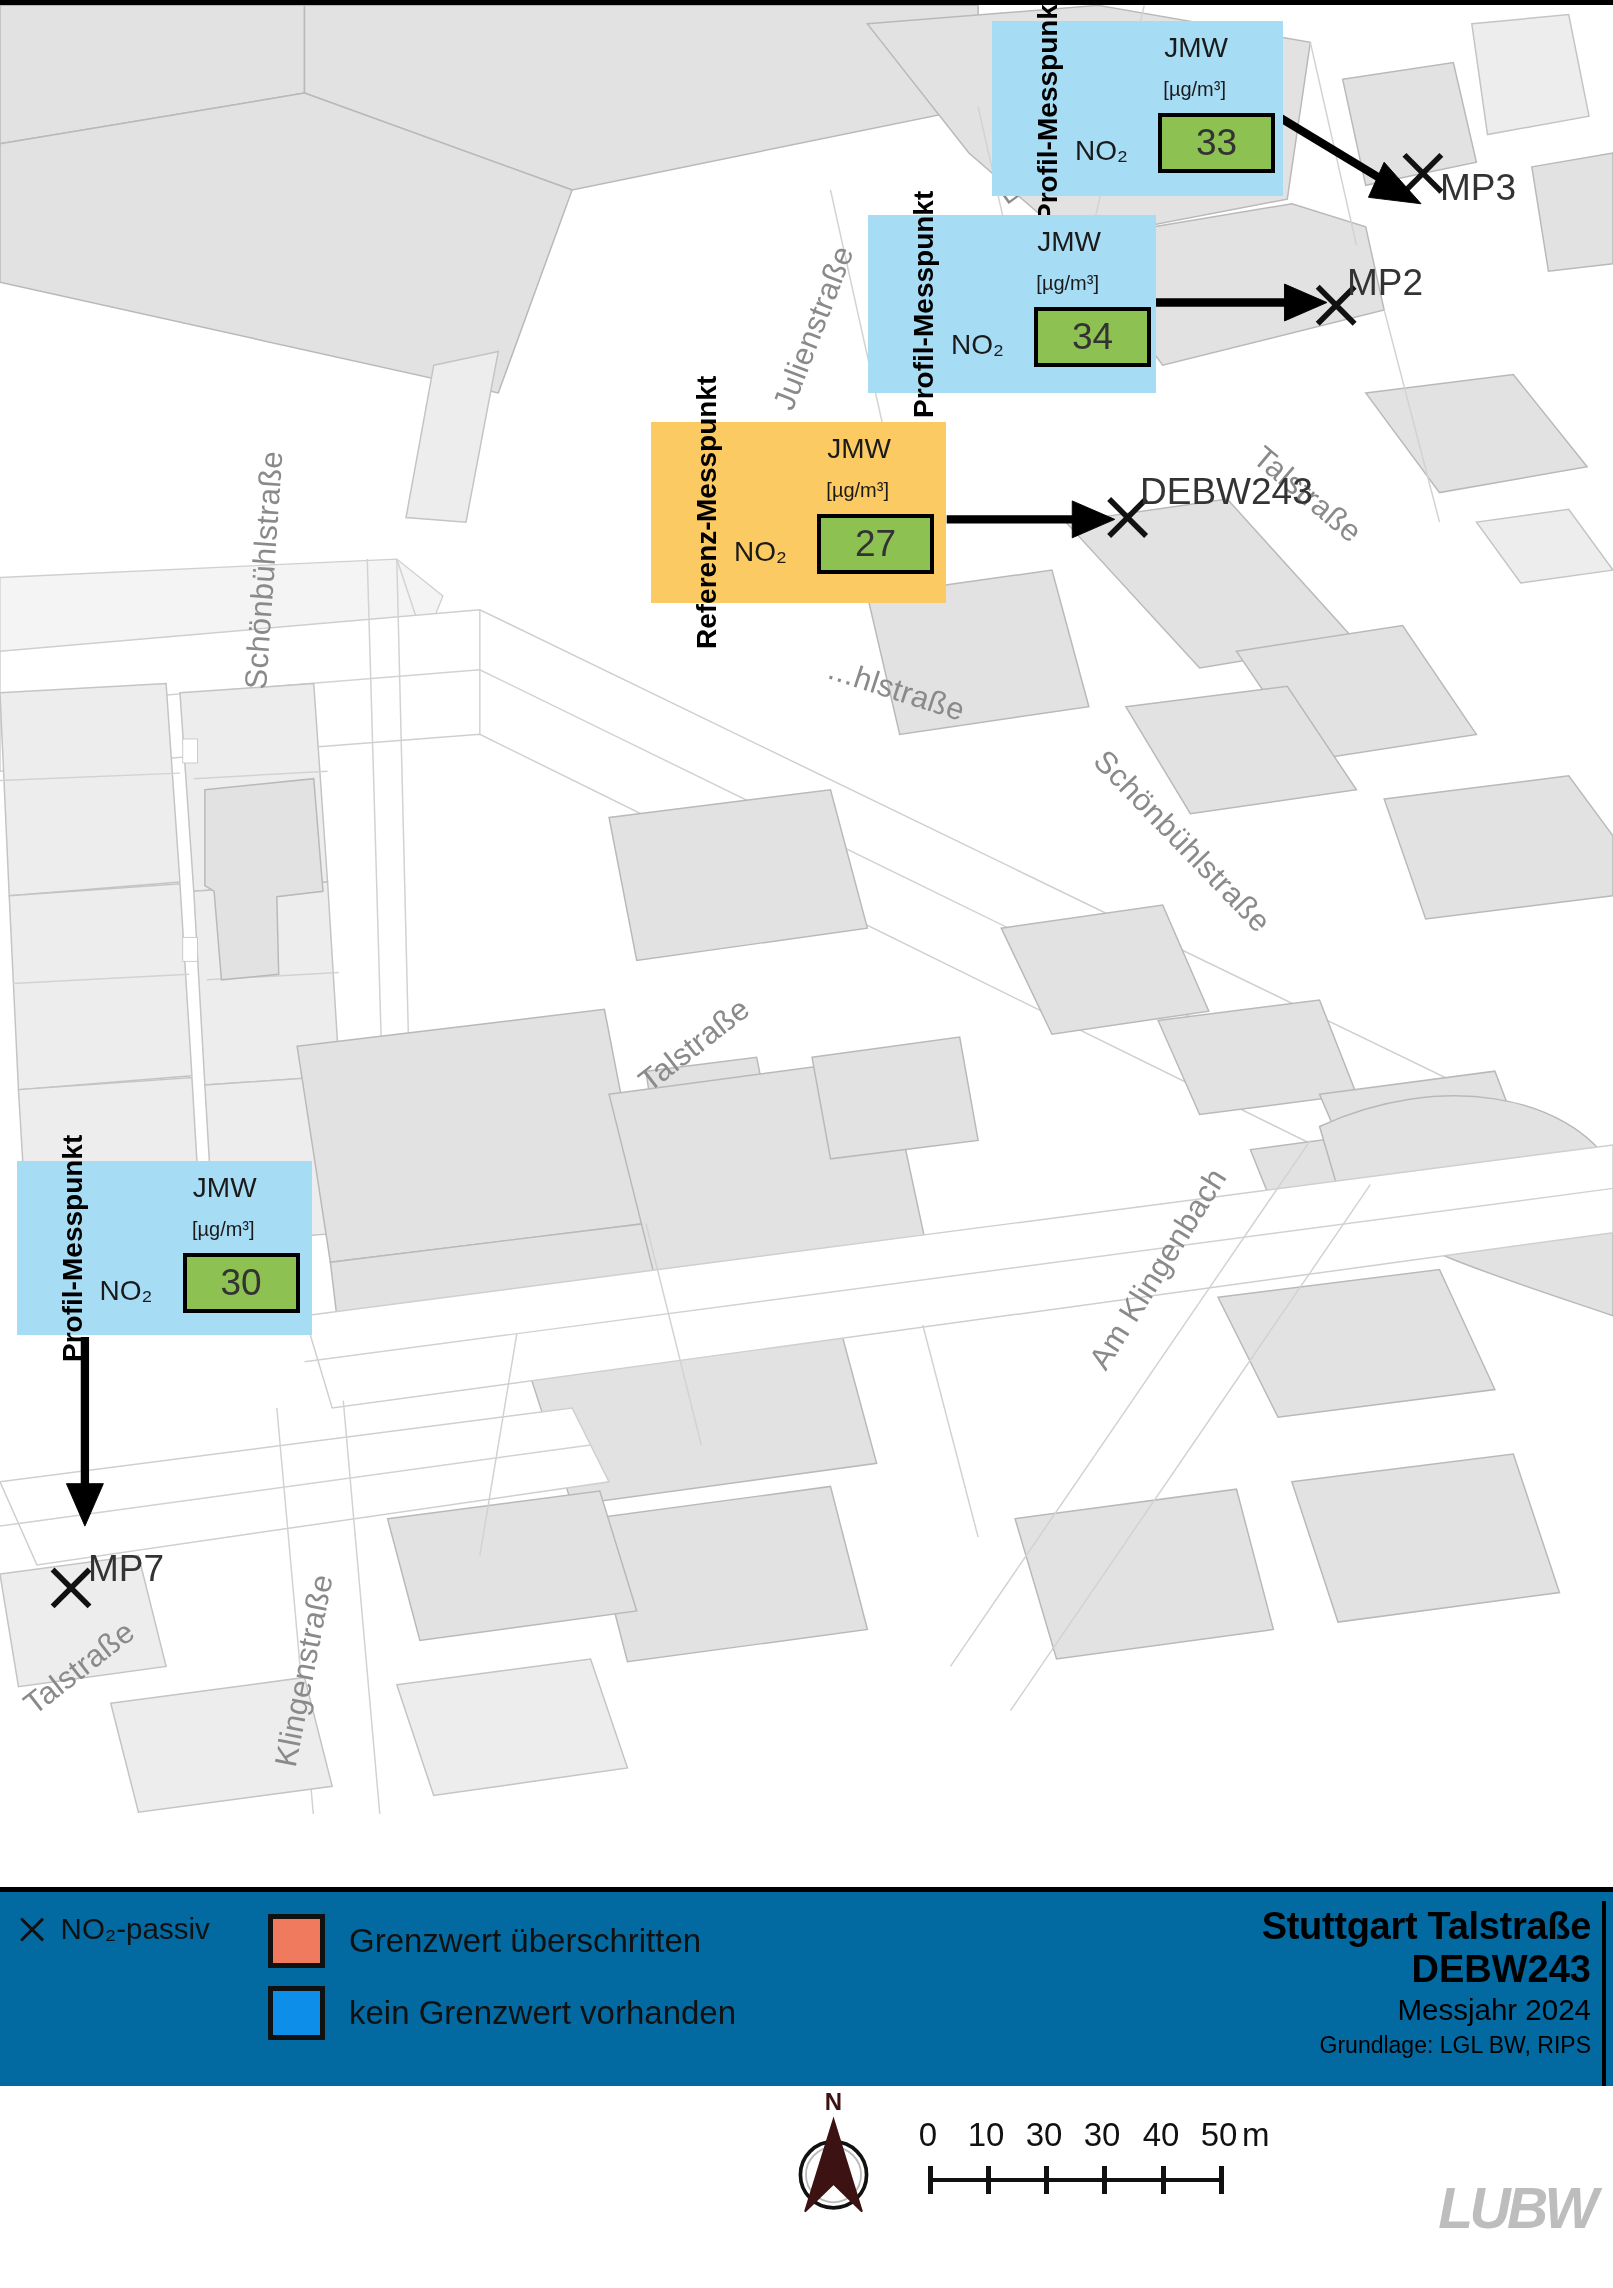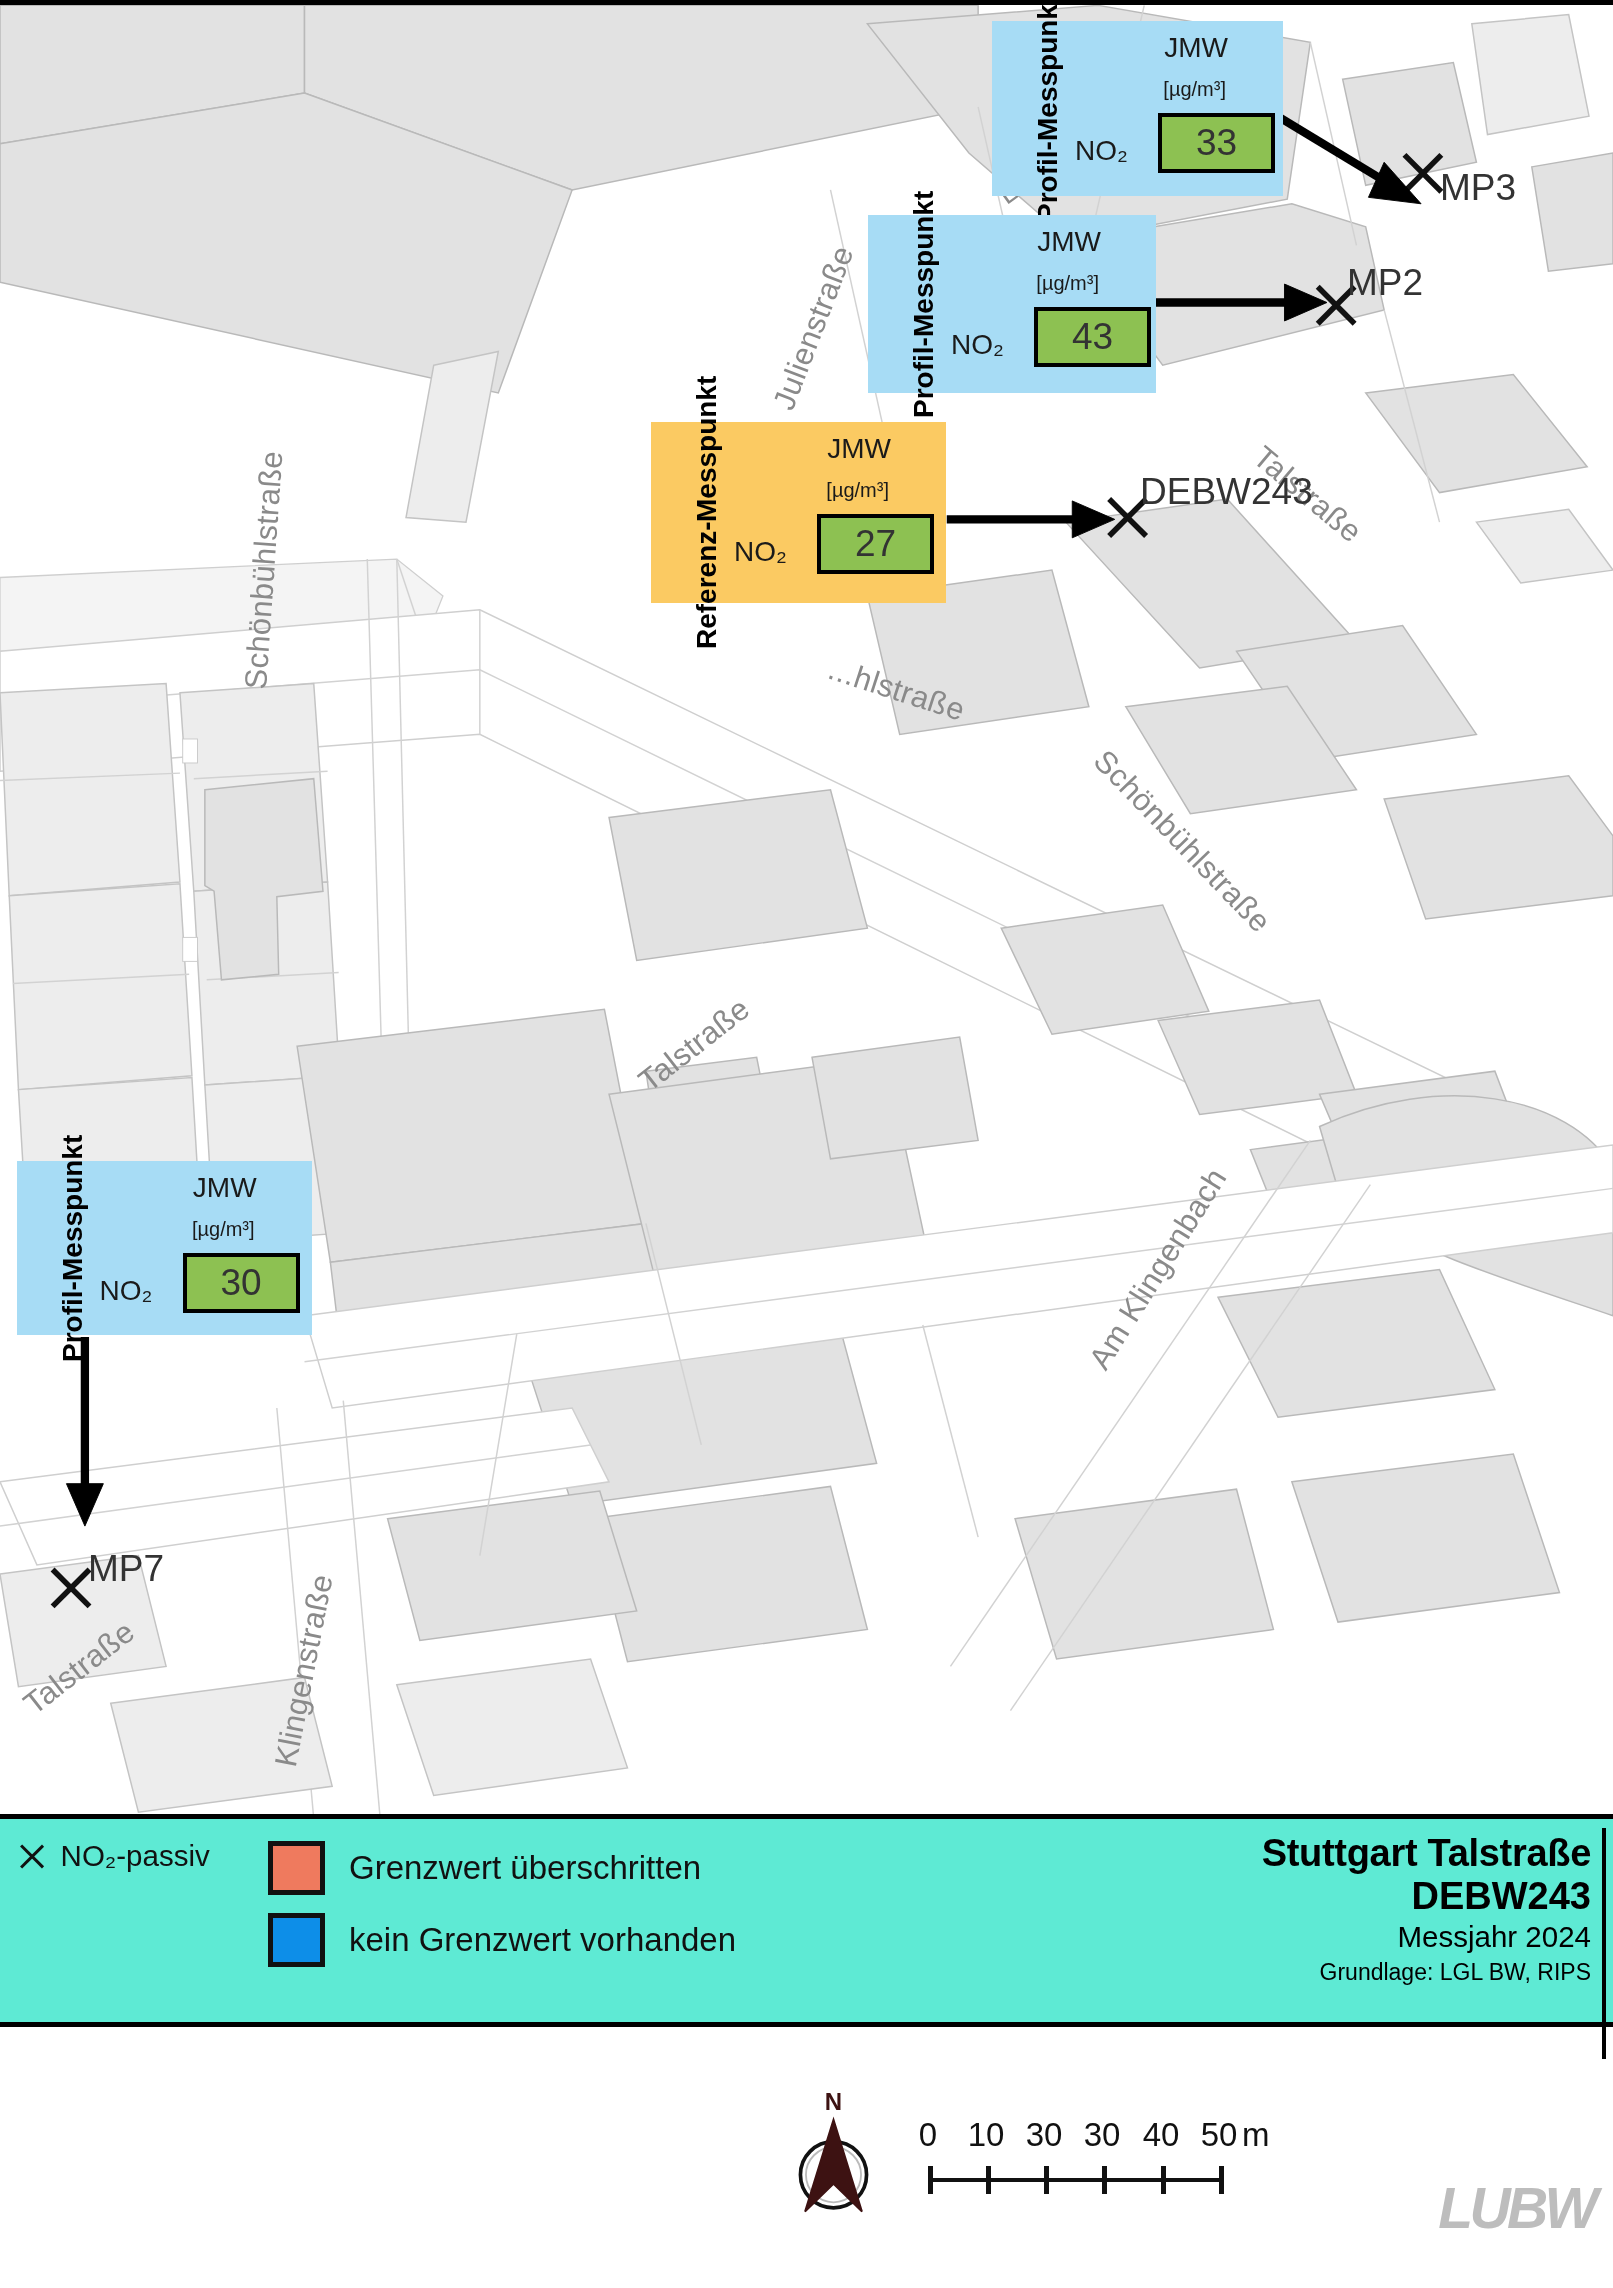--- a/index.html
+++ b/index.html
@@ -25,22 +25,22 @@
   .ib-jmw{position:absolute;font-size:28px;color:#1a1a1a;}
   .ib-unit{position:absolute;font-size:20px;color:#1a1a1a;}
   .ib-no2{position:absolute;font-size:28px;color:#1a1a1a;margin-top:11px;}
   .ib-val{position:absolute;background:#8dc152;border:4.6px solid #000;display:flex;
           align-items:center;justify-content:center;font-weight:normal;font-size:37px;color:#333;}
 
   
   .mp-label{position:absolute;font-size:37px;color:#333;white-space:nowrap;}
 
   
-  #legend-panel{position:absolute;left:0;top:1814px;width:1613px;height:213px;
-                border-top:5.5px solid #000;border-bottom:5.5px solid #000;box-sizing:border-box;background:#5eead4;}
+  #legend-panel{position:absolute;left:0;top:1887px;width:1613px;height:213px;
+                border-top:5.5px solid #000;border-bottom:5.5px solid #000;box-sizing:border-box;background:#0369a1;}
   #legend-left{position:absolute;left:16.6px;top:20px;}
   .lg-passive{display:flex;align-items:center;gap:13px;font-size:29.5px;color:#111;}
   .x-glyph{width:31px;height:31px;position:relative;display:inline-block;}
   .x-glyph:before,.x-glyph:after{content:"";position:absolute;left:50%;top:0;width:2.8px;height:31px;background:#111;}
   .x-glyph:before{transform:translateX(-50%) rotate(45deg);}
   .x-glyph:after{transform:translateX(-50%) rotate(-45deg);}
   #legend-swatches{position:absolute;left:268px;top:13px;}
   .lg-row{display:flex;align-items:center;gap:24px;height:72px;}
   .sw{width:57px;height:54px;border:5.5px solid #111;box-sizing:border-box;}
   .lg-text{font-size:33px;color:#111;}
@@ -244,21 +244,21 @@
         </div>
         <div class="infobox ib-blue" style="left: 868px; top: 210px; width: 288px; height: 178px; background: rgb(167, 220, 245);">
           <div class="ib-side" style="width: 70px;">
             <span style="display: block;">Profil-</span>
             <span style="display: block;">Messpunkt</span>
           </div>
           <div class="ib-body">
             <div class="ib-jmw" style="right: 55px; top: 11px;">JMW</div>
             <div class="ib-unit" style="right: 57px; top: 57px;">[µg/m³]</div>
             <div class="ib-no2" style="left: 13px; top: 103px;">NO₂</div>
-            <div class="ib-val" style="left: 96px; top: 92px; width: 109px; height: 52px; background: rgb(141, 193, 82);">43</div>
+            <div class="ib-val" style="left: 96px; top: 92px; width: 109px; height: 52px; background: rgb(141, 193, 82);">34</div>
           </div>
         </div>
         <div class="infobox ib-orange" style="left: 651px; top: 417px; width: 295px; height: 181px; background: rgb(251, 202, 98);">
           <div class="ib-side" style="width: 70px;">
             <span style="display: block;">Referenz-</span>
             <span style="display: block;">Messpunkt</span>
           </div>
           <div class="ib-body">
             <div class="ib-jmw" style="right: 55px; top: 11px;">JMW</div>
             <div class="ib-unit" style="right: 57px; top: 57px;">[µg/m³]</div>

